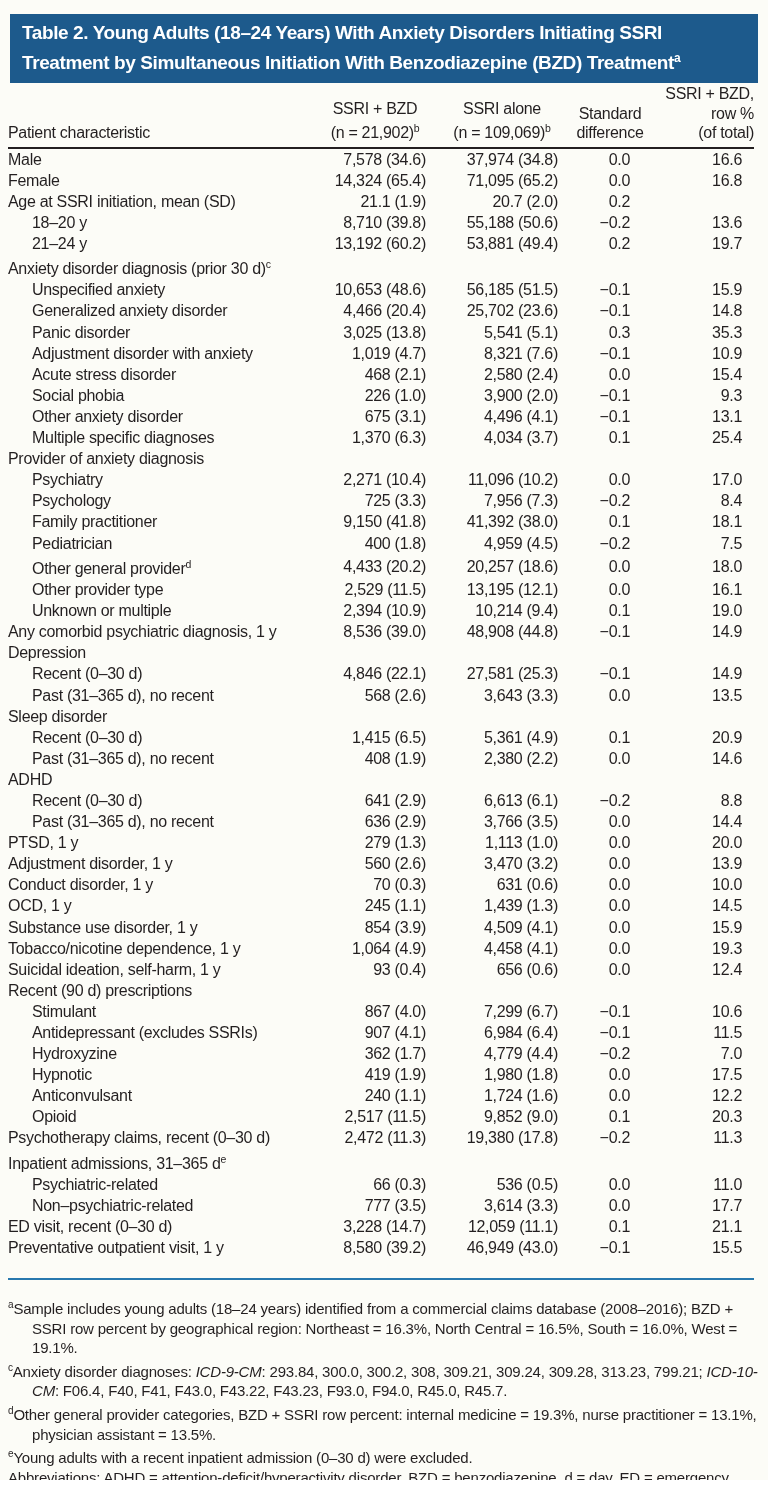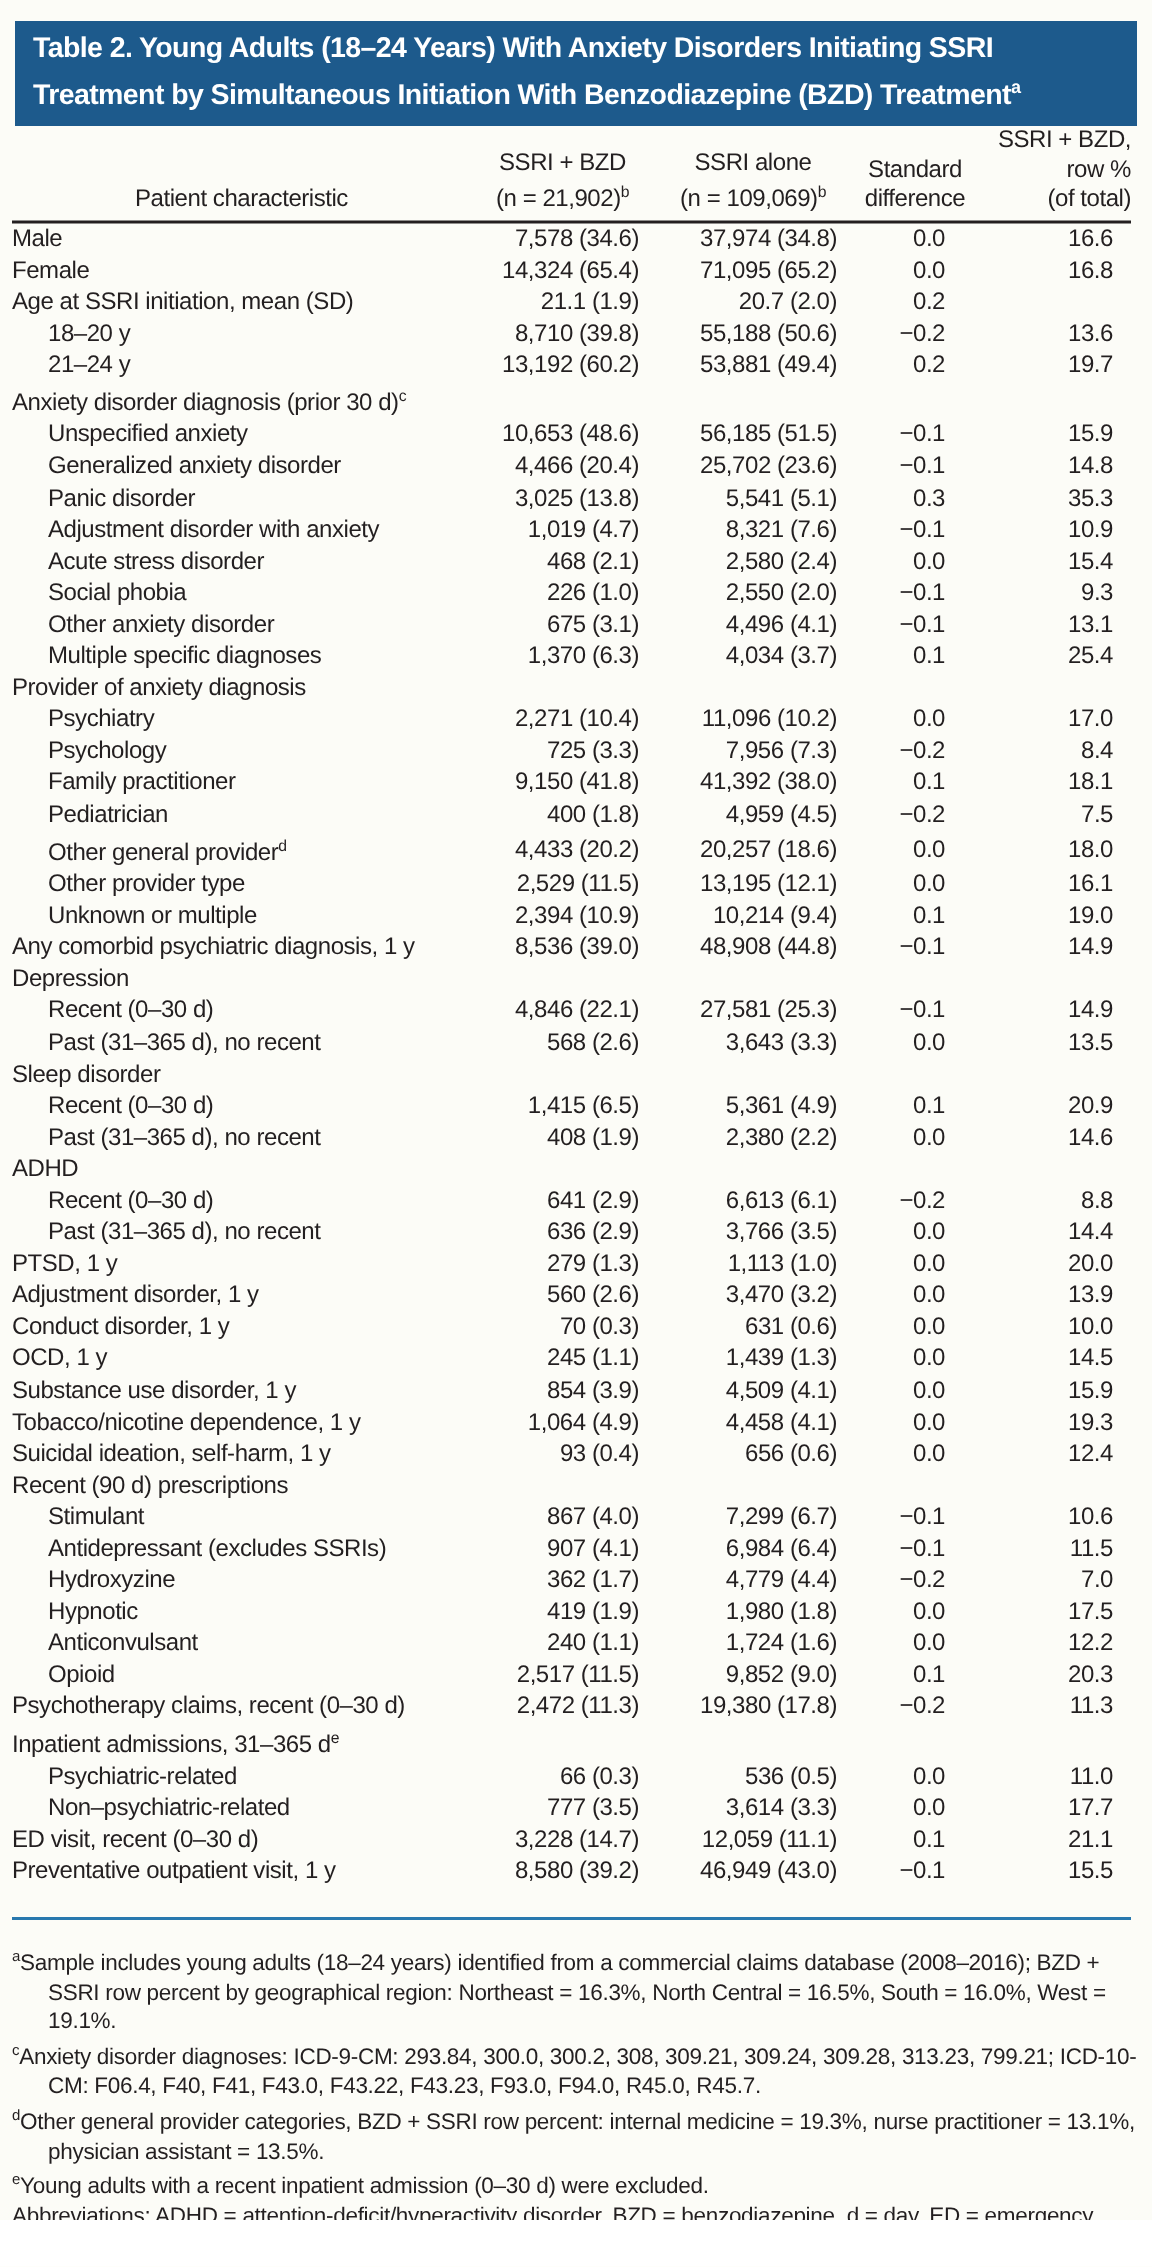--- a/index.html
+++ b/index.html
@@ -46,21 +46,21 @@
   table.data-table col.c4 { width: 102px; }
   thead th {
     font-weight: normal;
     font-size: 16px;
     line-height: 19.5px;
     letter-spacing: -0.3px;
     vertical-align: bottom;
     padding: 0 0 4px 0;
     border-bottom: 2px solid #231f20;
   }
-  thead th.align-left  { text-align: center; }
+  thead th.align-left  { text-align: left; }
   thead th.align-center{ text-align: center; }
   thead th.align-right { text-align: right; }
   thead th sup { font-size: 10.5px; }
   tbody td {
     font-size: 16px;
     line-height: 21.1px;
     letter-spacing: -0.3px;
     white-space: nowrap;
     overflow: hidden;
     vertical-align: middle;
@@ -81,21 +81,21 @@
     margin-top: 39px;
   }
   .footnotes p {
     font-size: 15px;
     line-height: 19.6px;
     letter-spacing: -0.2px;
     padding-left: 24px;
     text-indent: -24px;
   }
   .footnotes sup { font-size: 10px; }
-  .footnotes .italic { }
+  .footnotes .italic { font-style: italic; }
   .bottom-rule {
     position: absolute;
     left: 10px; top: 1497px;
     width: 748px;
     height: 0;
     border-top: 2.5px solid #2878ae;
   }
 </style>
 </head>
 <body>
@@ -212,21 +212,21 @@
         <tr>
           <td class="label indent">Acute stress disorder</td>
           <td class="num">468 (2.1)</td>
           <td class="num">2,580 (2.4)</td>
           <td class="num stddiff">0.0</td>
           <td class="num rowpct">15.4</td>
         </tr>
         <tr>
           <td class="label indent">Social phobia</td>
           <td class="num">226 (1.0)</td>
-          <td class="num">2,550 (2.0)</td>
+          <td class="num">3,900 (2.0)</td>
           <td class="num stddiff">−0.1</td>
           <td class="num rowpct">9.3</td>
         </tr>
         <tr>
           <td class="label indent">Other anxiety disorder</td>
           <td class="num">675 (3.1)</td>
           <td class="num">4,496 (4.1)</td>
           <td class="num stddiff">−0.1</td>
           <td class="num rowpct">13.1</td>
         </tr>

